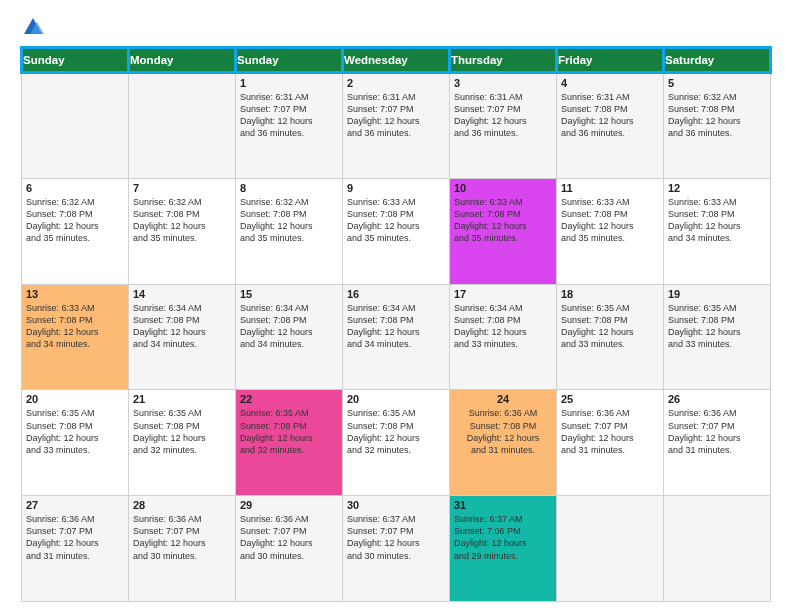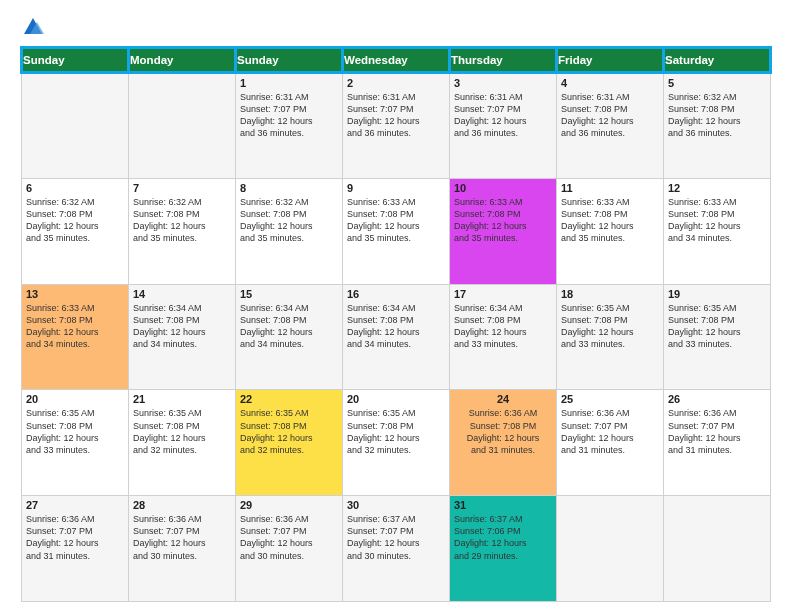--- a/index.html
+++ b/index.html
@@ -290,21 +290,21 @@
 Daylight: 12 hours
 and 33 minutes.</div>
           </td>
           <td style="background-color: rgb(255, 255, 255);">
             <span class="day-num">21</span>
             <div class="day-info" style="white-space: pre-line;">Sunrise: 6:35 AM
 Sunset: 7:08 PM
 Daylight: 12 hours
 and 32 minutes.</div>
           </td>
-          <td style="background-color: #fde047;">
+          <td style="background-color: #ec4899;">
             <span class="day-num">22</span>
             <div class="day-info" style="white-space: pre-line;">Sunrise: 6:35 AM
 Sunset: 7:08 PM
 Daylight: 12 hours
 and 32 minutes.</div>
           </td>
           <td style="background-color: rgb(255, 255, 255);">
             <span class="day-num">20</span>
             <div class="day-info" style="white-space: pre-line;">Sunrise: 6:35 AM
 Sunset: 7:08 PM

